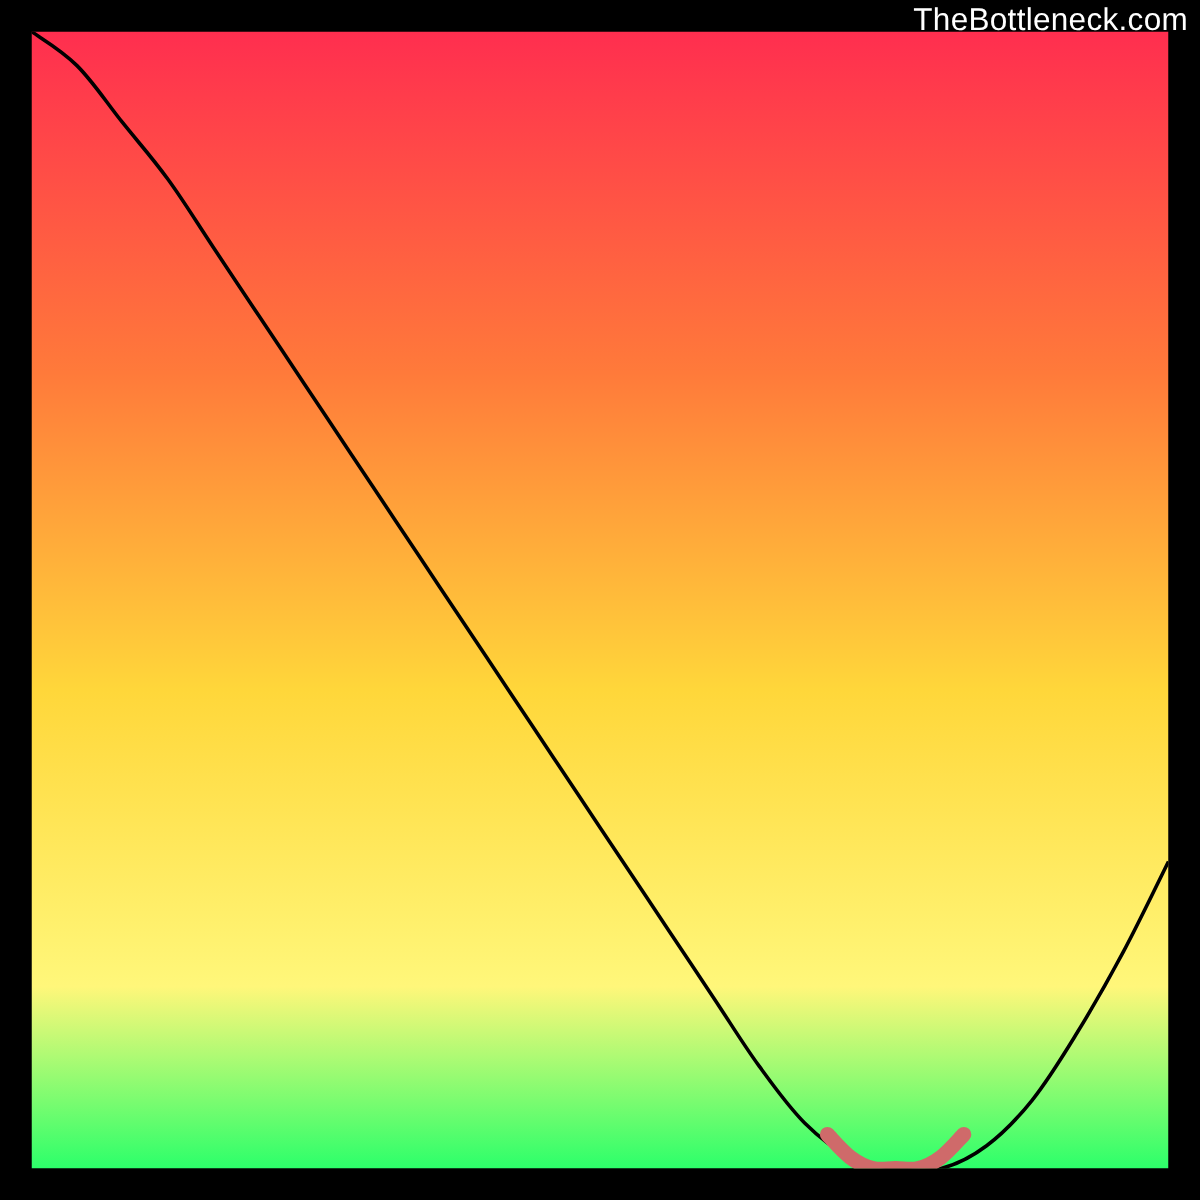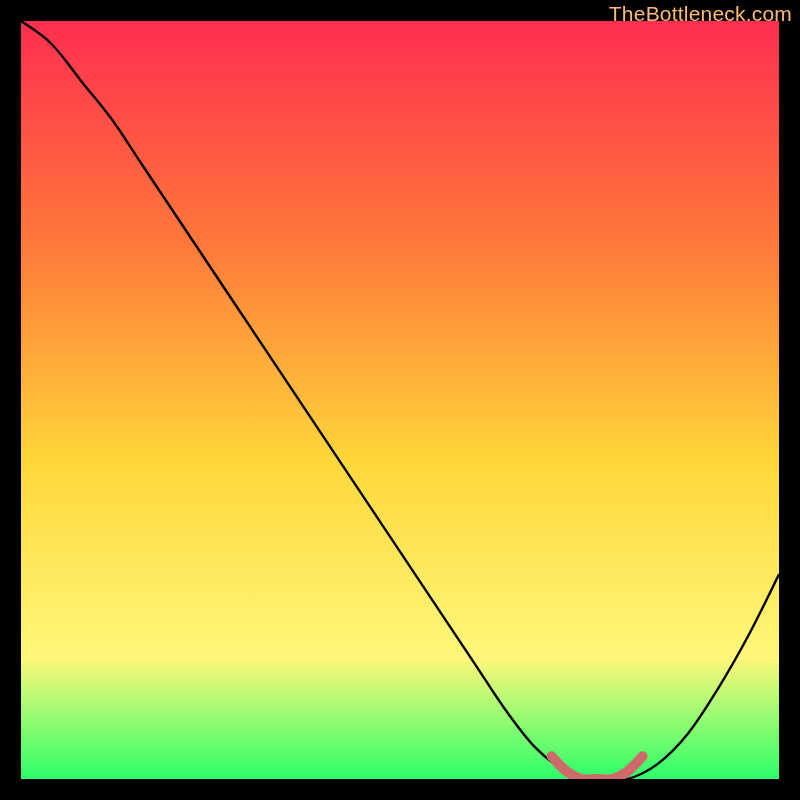--- a/index.html
+++ b/index.html
@@ -16,21 +16,21 @@
     left: 21px;
     top: 21px;
     width: 758px;
     height: 758px;
     background: #000;
   }
   .watermark {
     position: absolute;
     top: 2px;
     right: 8px;
-    color: #fdba74;
+    color: #ffffff;
     font-size: 21px;
     font-weight: 500;
     letter-spacing: 0.2px;
     z-index: 20;
   }
   svg {
     display: block;
   }
 </style>
 </head>

